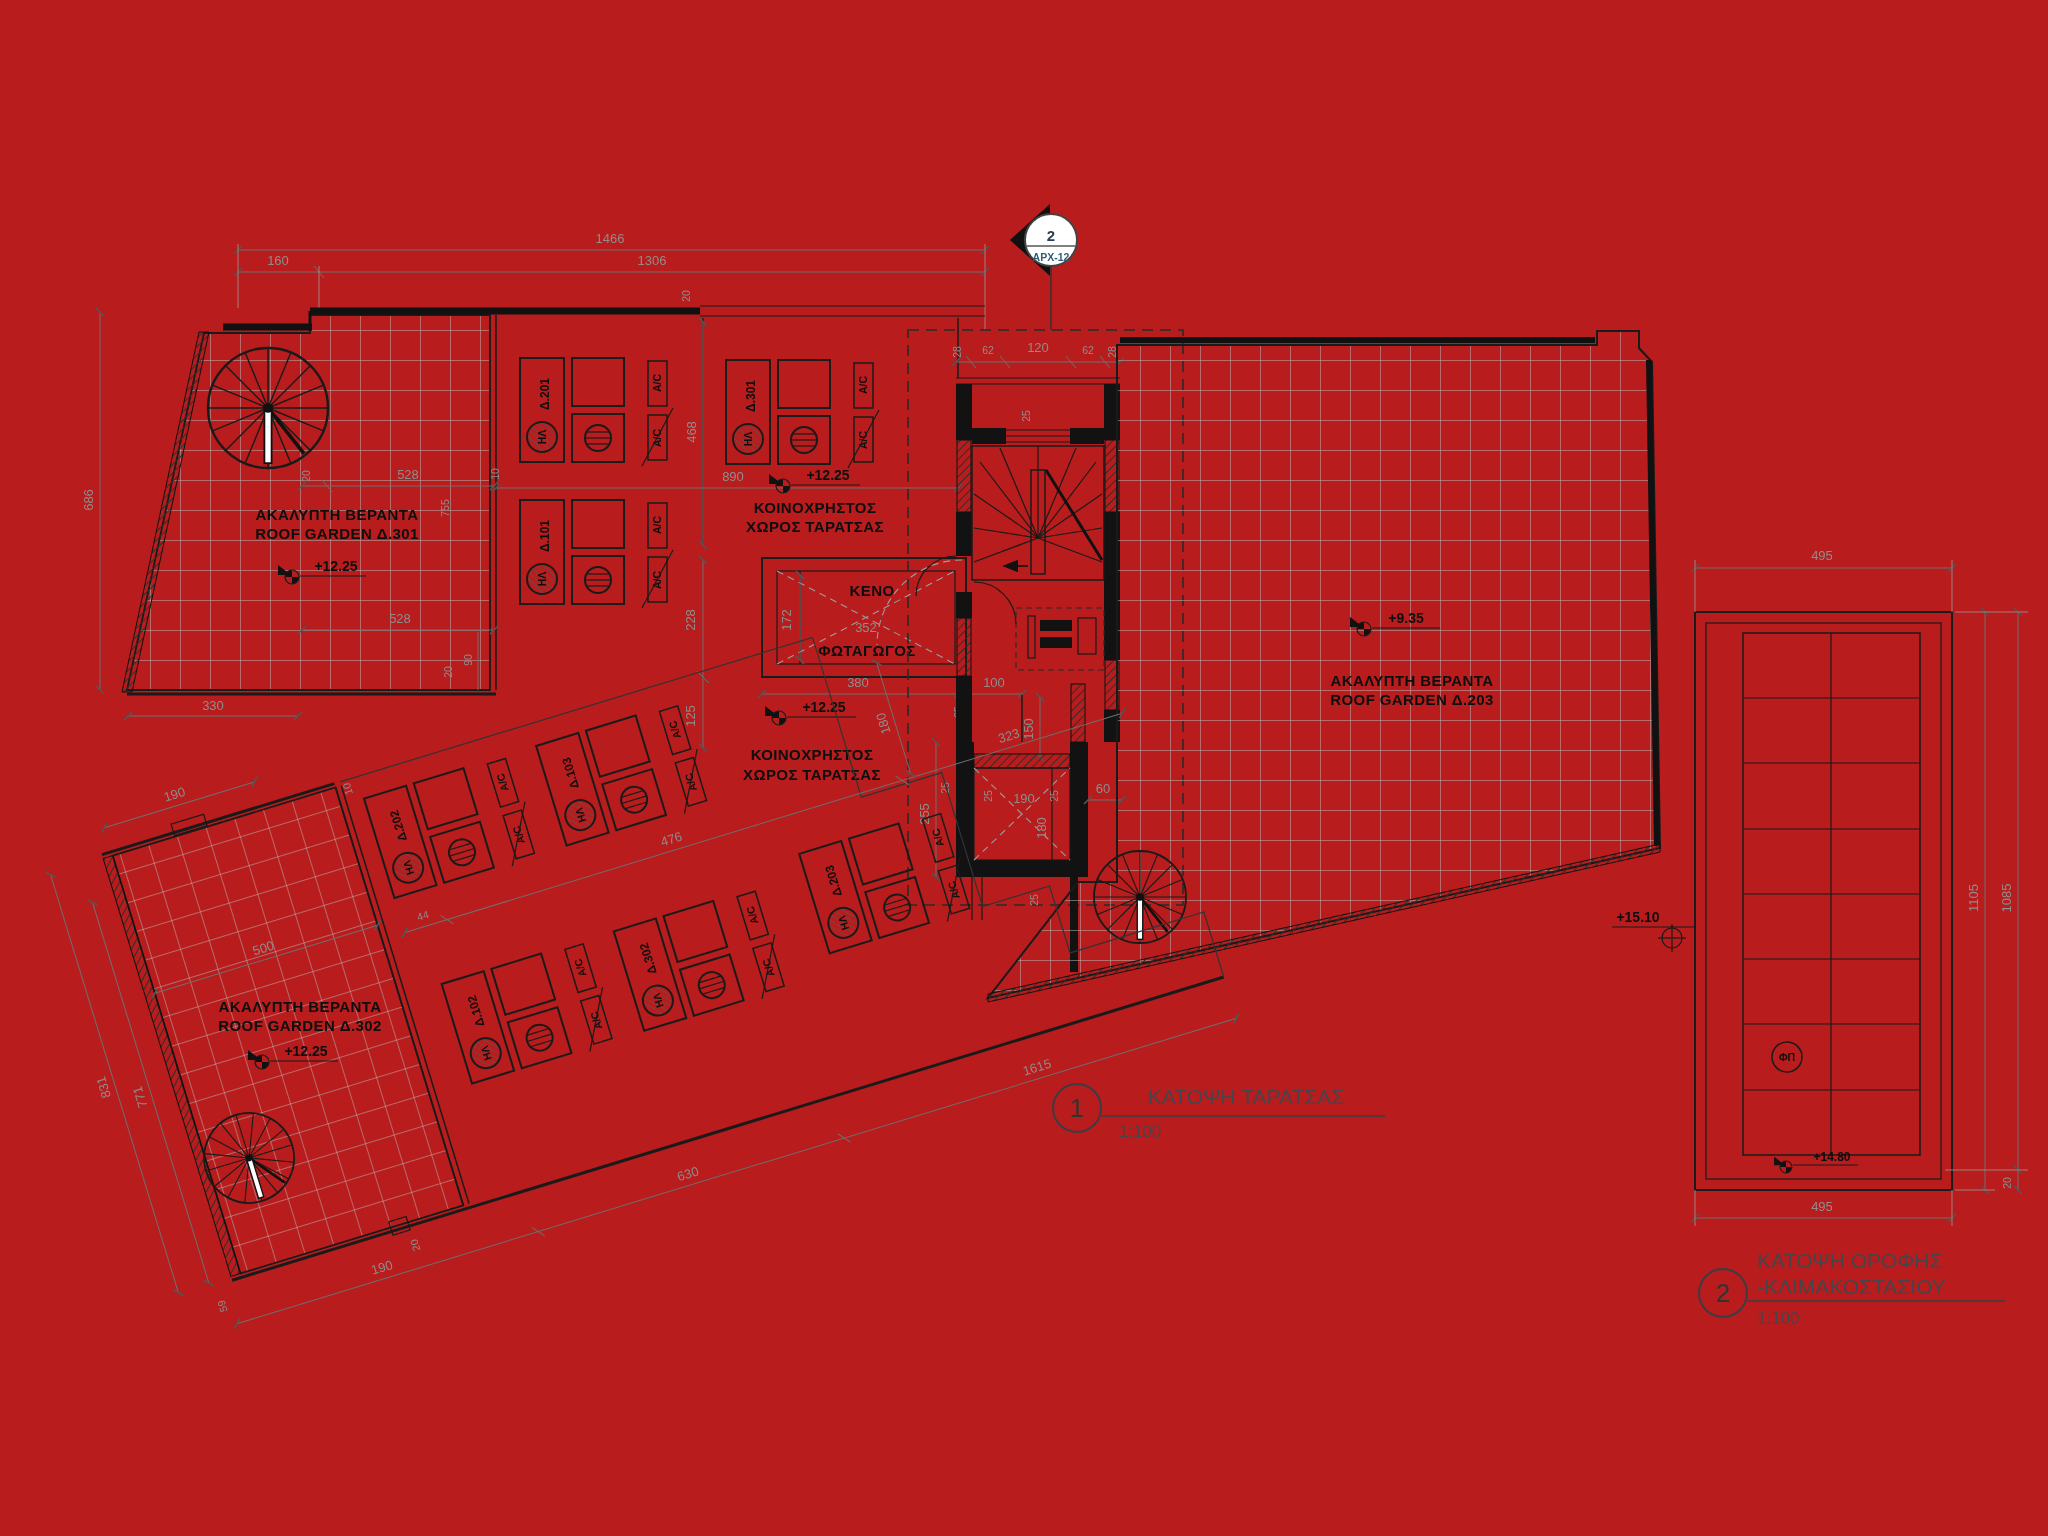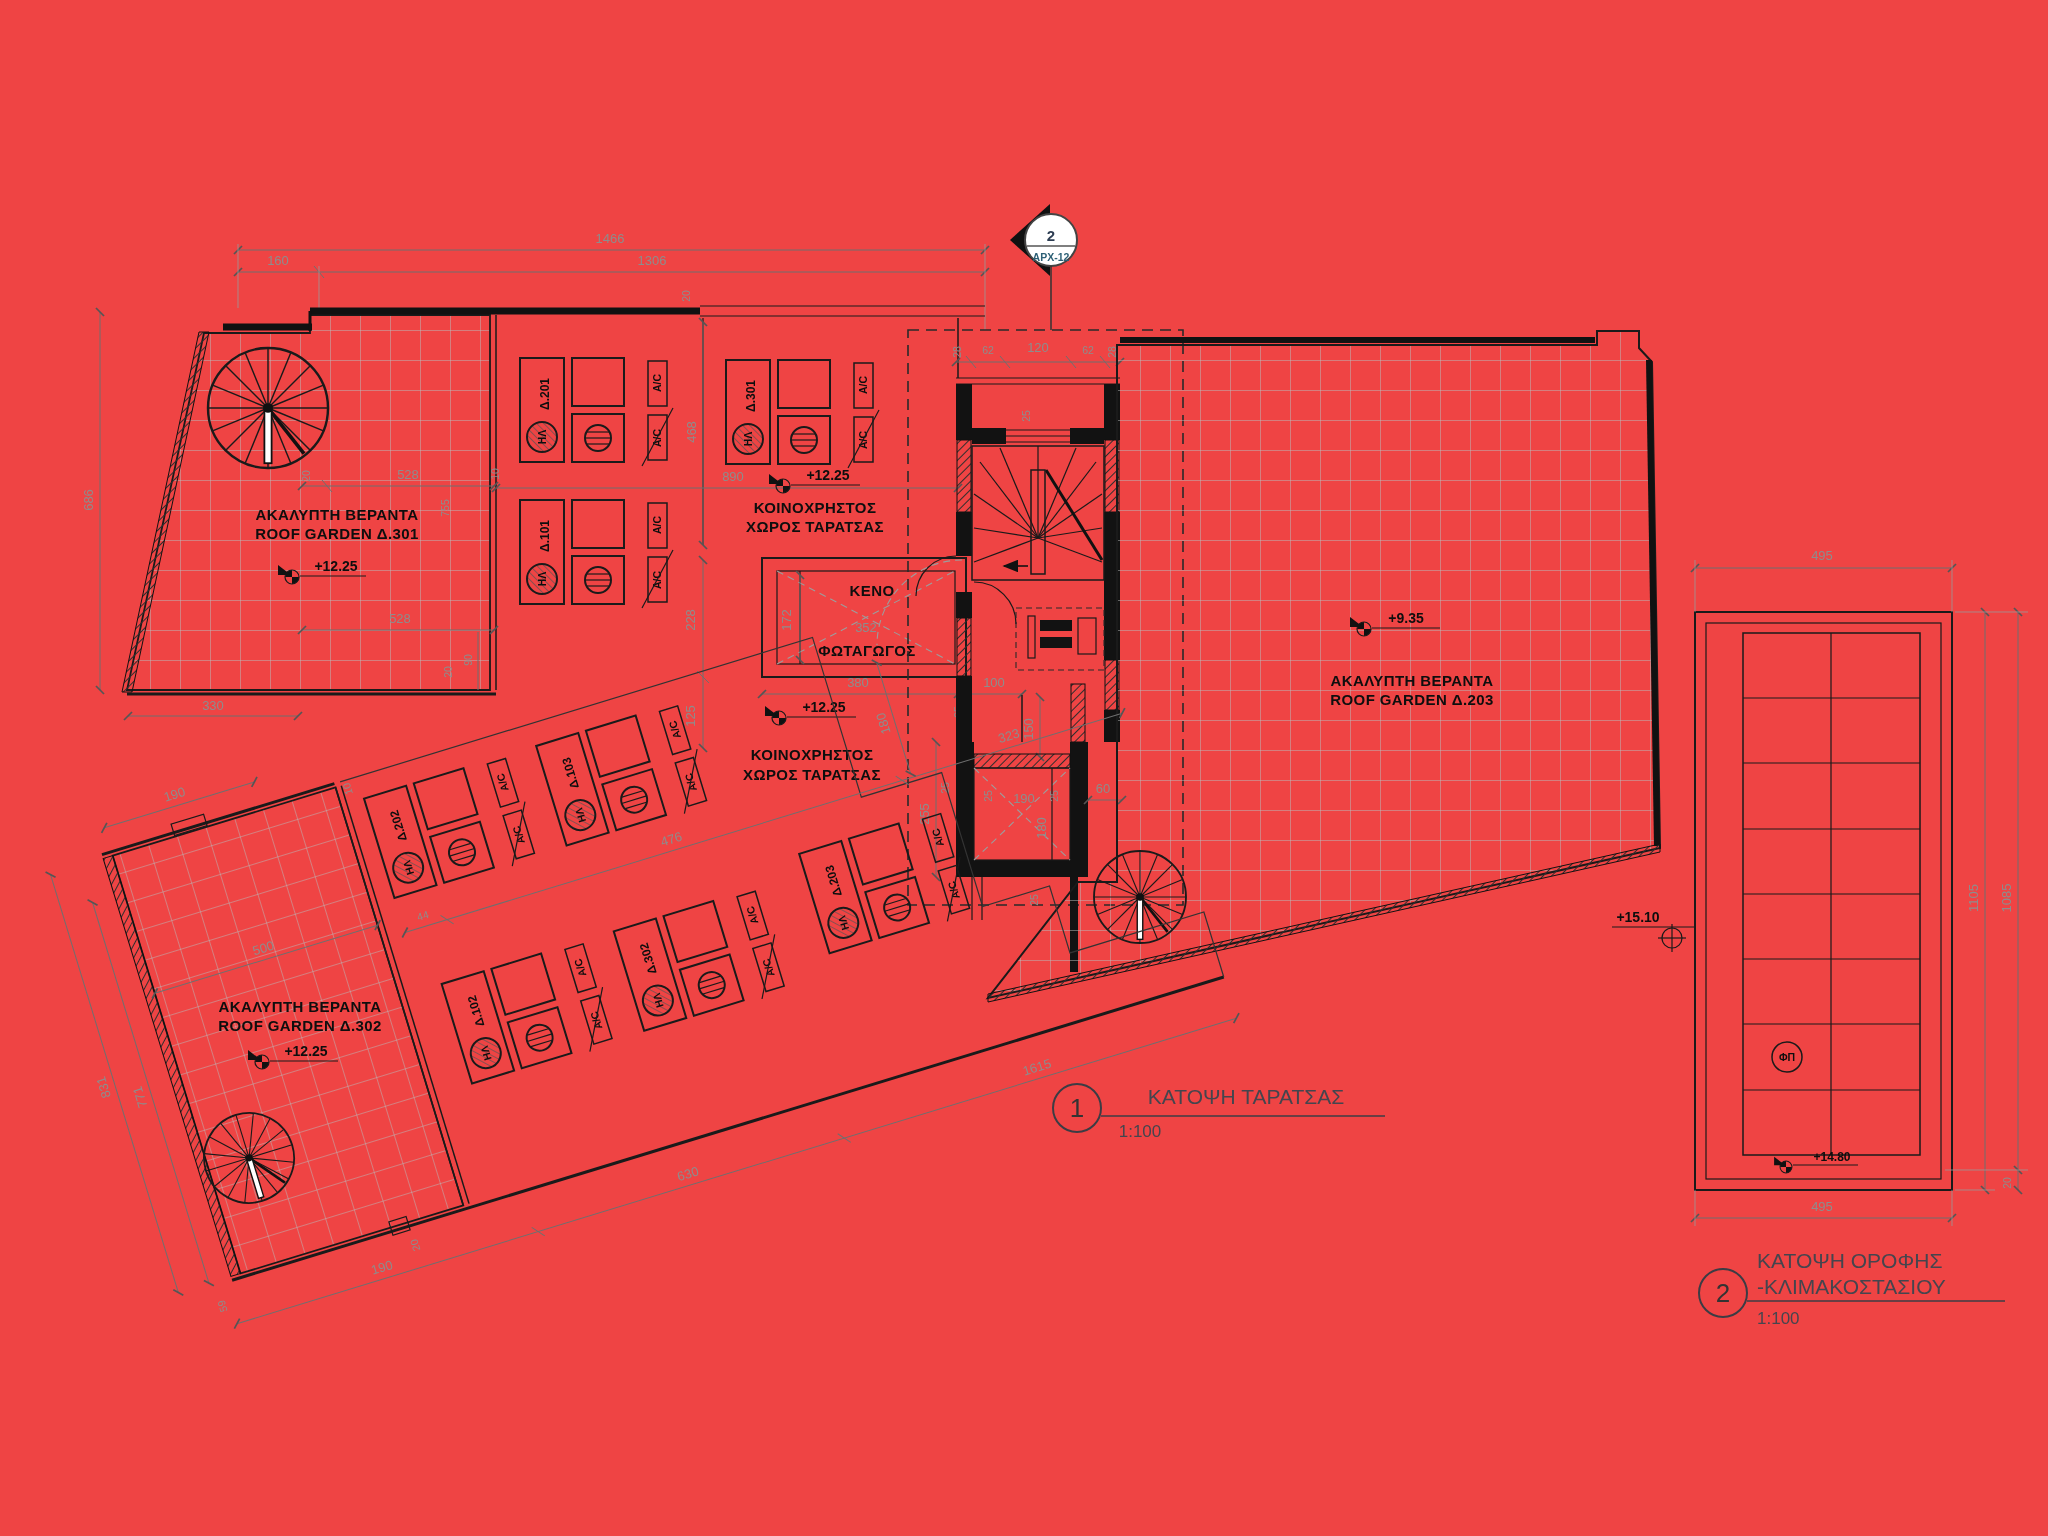--- a/index.html
+++ b/index.html
@@ -1,16 +1,16 @@
 <!DOCTYPE html>
 <html><head>
 <meta charset="utf-8">
 <style>
   html,body{margin:0;padding:0;background:#ffffff;}
-  .page{width:2048px;height:1536px;position:relative;background:#ef4444;}
+  .page{width:2048px;height:1536px;position:relative;background:#b91c1c;}
   svg{font-family:"Liberation Sans",sans-serif;display:block;}
   text{text-anchor:middle;}
   .w{stroke:#1a1a1a;fill:none;stroke-width:2;}
   .w1{stroke:#1a1a1a;fill:none;stroke-width:1.2;}
   .w15{stroke:#1a1a1a;fill:none;stroke-width:1.5;}
   .thick{stroke:#111;fill:none;stroke-width:7;}
   .dbl{stroke:#1a1a1a;fill:none;stroke-width:3;}
   .dim{stroke:#6f6f6f;fill:none;stroke-width:1;}
   .wit{stroke:#9a9a9a;fill:none;stroke-width:.8;}
   .dash{stroke:#2a2a2a;fill:none;stroke-width:1.6;stroke-dasharray:11 7;}

